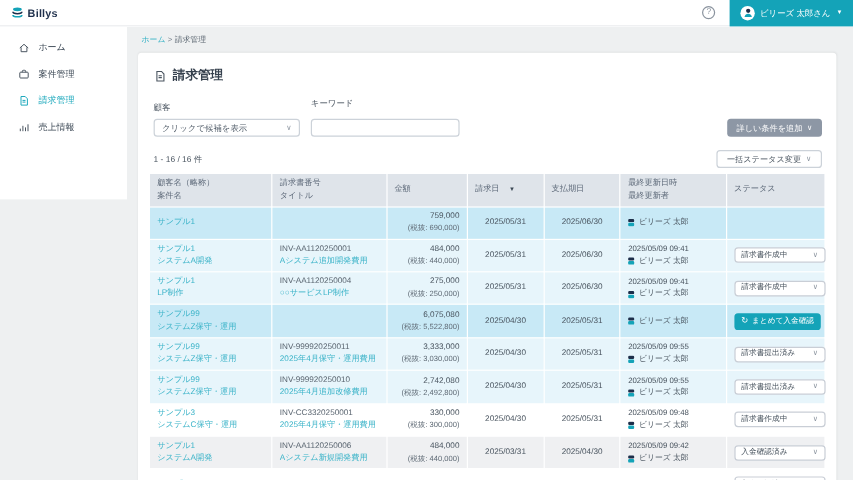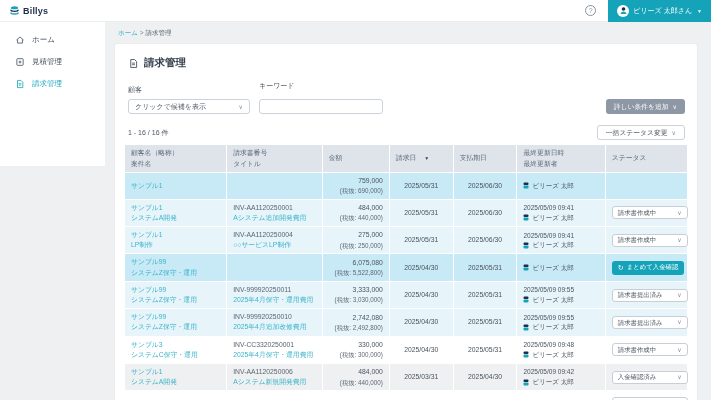--- a/index.html
+++ b/index.html
@@ -99,41 +99,49 @@
     <span class="side-icon">
         <svg viewBox="0 0 12 12" fill="none" stroke="currentColor">
           <path d="M1.8 6 6 2.3 10.2 6"></path>
           <path d="M3.1 5.3v4.4h5.8V5.3"></path>
         </svg>
       </span>
     <span class="side-label">ホーム</span>
   </div>
 
 
-
   <div class="side-item">
     <span class="side-icon">
         <svg viewBox="0 0 12 12" fill="none" stroke="currentColor">
-          <rect x="2.2" y="2" width="7.6" height="8" rx=".8"></rect>
-          <path d="M6 4.3v3.4M4.3 6h3.4"></path>
+          <rect x="1.8" y="3.8" width="8.4" height="5.8" rx=".8"></rect>
+          <path d="M4.3 3.8v-.9a1 1 0 0 1 1-1h1.4a1 1 0 0 1 1 1v.9"></path>
         </svg>
       </span>
-    <span class="side-label">見積管理</span>
-  </div>
+    <span class="side-label">案件管理</span>
+  </div>
+
 
   <div class="side-item active">
     <span class="side-icon">
         <svg viewBox="0 0 12 12" fill="none" stroke="currentColor">
           <path d="M3 1.7h4.2L9.4 4v6.3H3z"></path>
           <path d="M4.5 5.6h3M4.5 7.3h3"></path>
         </svg>
       </span>
     <span class="side-label">請求管理</span>
   </div>
 
+  <div class="side-item">
+    <span class="side-icon">
+        <svg viewBox="0 0 12 12" fill="none" stroke="currentColor" stroke-width="1.2">
+          <path d="M2.3 10V7.4M4.9 10V4.6M7.5 10V6.2M10 10V3.1"></path>
+        </svg>
+      </span>
+    <span class="side-label">売上情報</span>
+  </div>
 </div>
 
 <div class="main">
   <div class="breadcrumb">
     <span class="bc-home">ホーム</span><span class="bc-sep">&gt;</span><span>請求管理</span>
   </div>
 
   <div class="card">
     <div class="page-title">
       <span class="title-icon">

